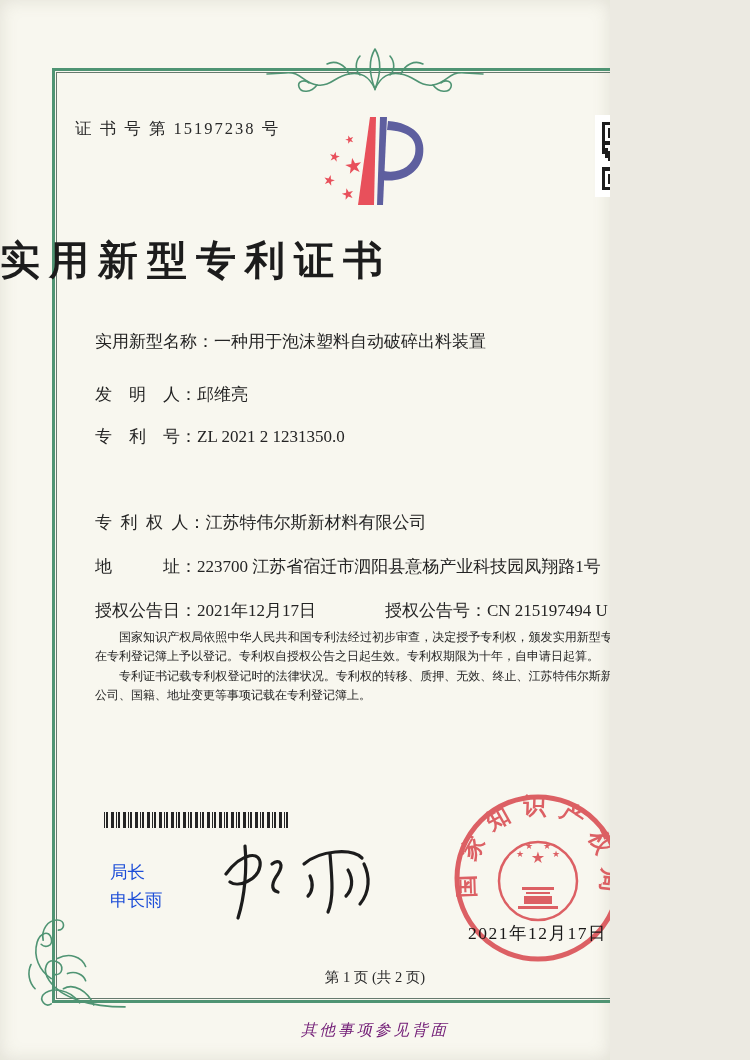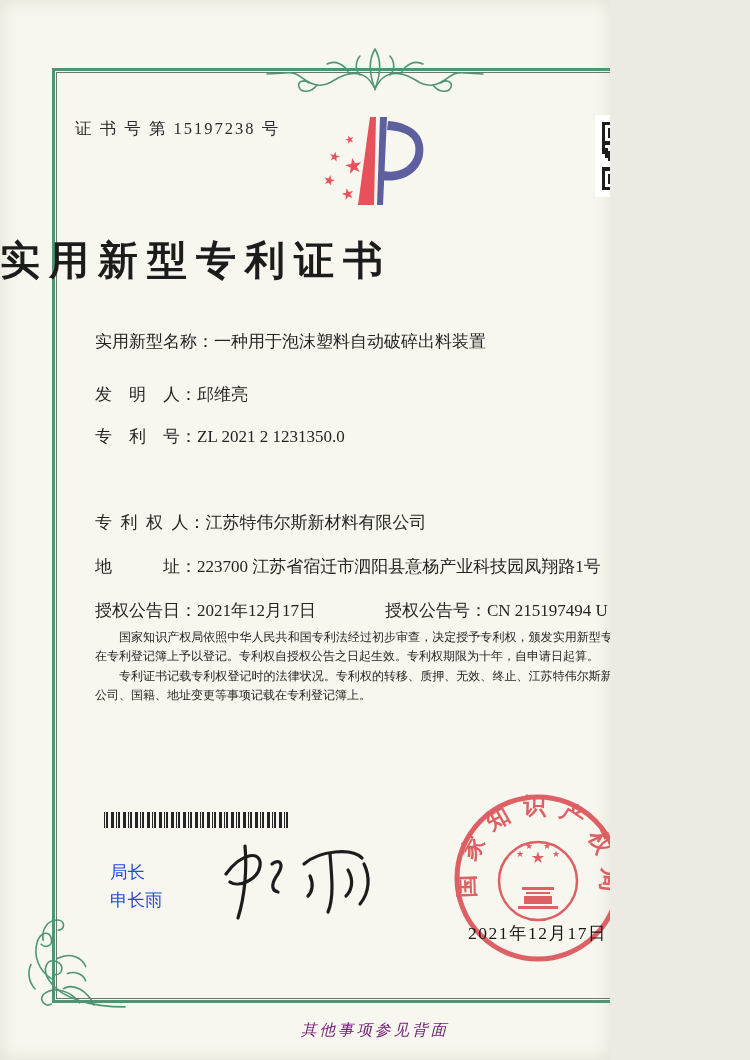--- a/index.html
+++ b/index.html
@@ -455,15 +455,16 @@
       <g fill="#d94a50">
         <rect x="71" y="96" width="32" height="3"></rect>
         <rect x="75" y="101" width="24" height="2"></rect>
         <rect x="73" y="105" width="28" height="8"></rect>
         <rect x="67" y="115" width="40" height="3"></rect>
       </g>
     </g>
   </svg>
   <div class="seal-date">2021年12月17日</div>
 
+  <div class="page-info">第 1 页 (共 2 页)</div>
   <div class="back-note">其他事项参见背面</div>
 
 </div>
 
 </body></html>

